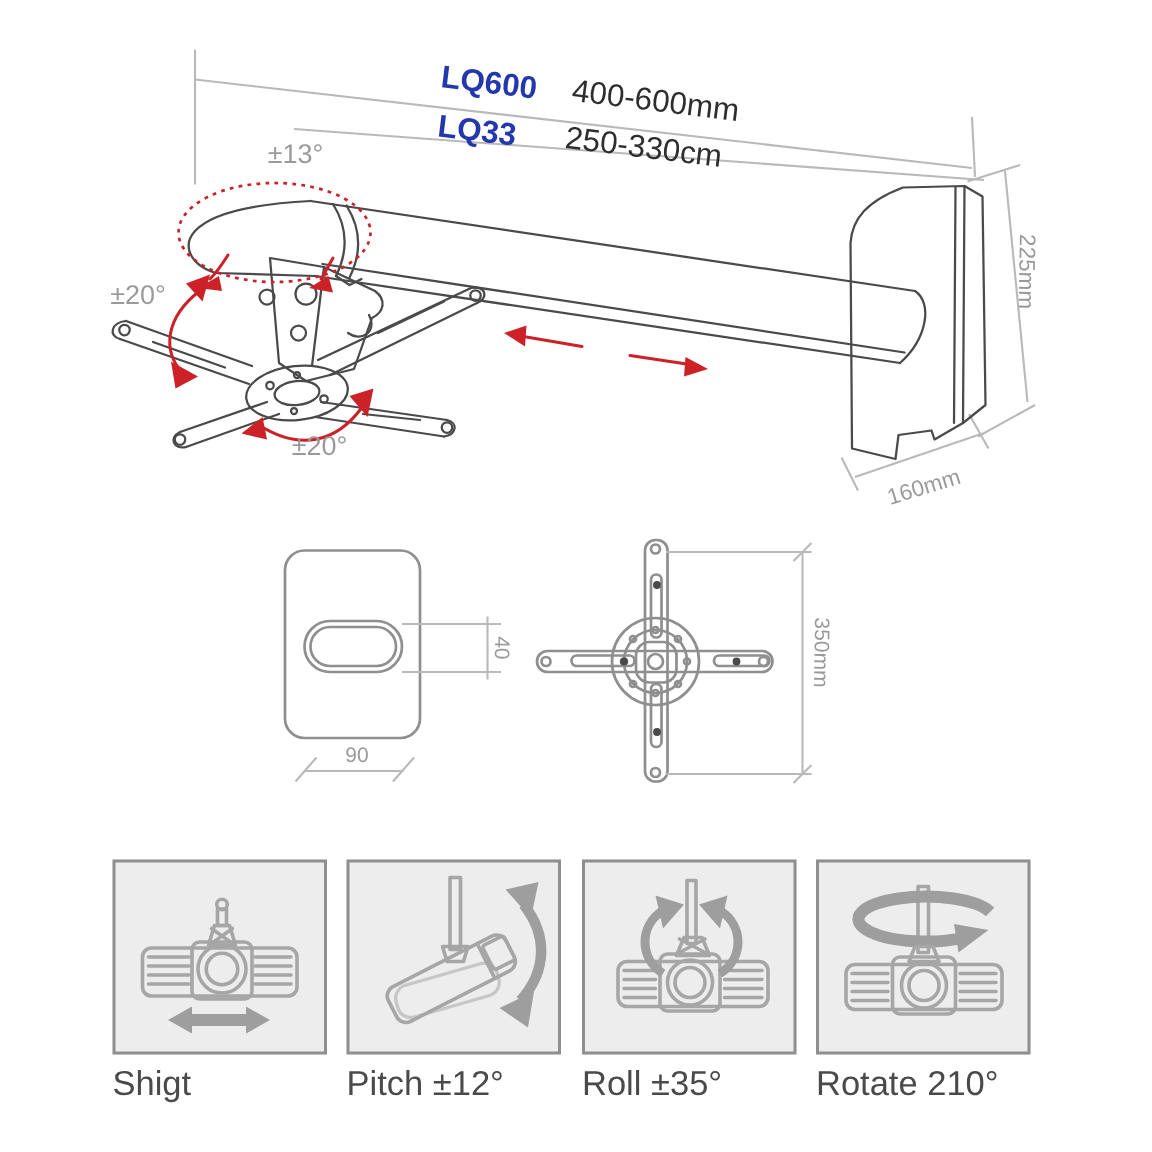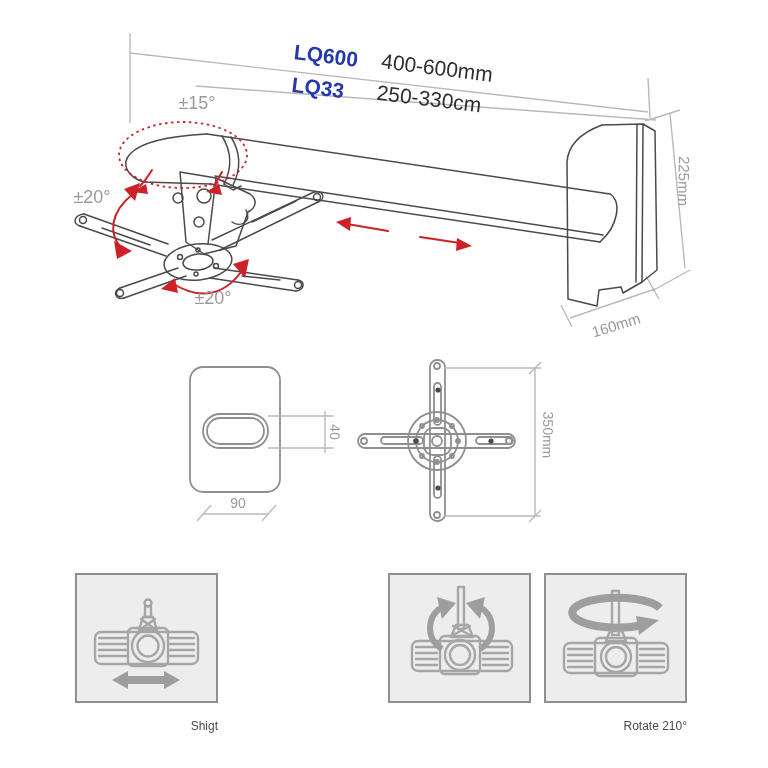--- a/index.html
+++ b/index.html
@@ -18,21 +18,21 @@
   .range{color:var(--value-text);font-size:21px;}
   .angle{color:var(--dim-text);font-size:18px;}
   .dim{color:var(--dim-text);font-size:15px;}
   .dim-sm{color:var(--dim-text);font-size:14px;}
   .rot-dim{transform:translate(-50%,-50%) rotate(7deg);}
   .rot90{transform:translate(-50%,-50%) rotate(91deg);}
   .rot160{transform:translate(-50%,-50%) rotate(-17deg);}
 
   .panel{position:absolute;top:573px;width:143px;}
   .panel-box{width:143px;height:130px;background:var(--panel-bg);border:2px solid var(--panel-border);}
-  .panel-label{margin-top:16px;text-align:right;font-size:12px;color:var(--label-text);}
+  .panel-label{margin-top:6px;text-align:left;font-size:23px;color:var(--label-text);}
 
   
   .dk{stroke:var(--line-dark);stroke-width:1.5;fill:none;stroke-linecap:round;stroke-linejoin:round;}
   .dm{stroke:var(--dim-line);stroke-width:1.4;fill:none;}
   .md{stroke:#8f8f8f;stroke-width:1.8;fill:none;}
   .rd{stroke:var(--arrow-red);stroke-width:2;fill:none;stroke-linecap:round;}
   .rf{fill:var(--arrow-red);stroke:none;}
   .df{fill:var(--line-dark);stroke:none;}
   .ic{stroke:var(--icon-gray);stroke-width:2.4;fill:none;stroke-linejoin:round;stroke-linecap:round;}
   .icf{fill:#9e9e9e;stroke:none;}
@@ -191,21 +191,21 @@
       <path class="dm" d="M529,374 L541,362"></path>
       <path class="dm" d="M529,522 L541,510"></path>
     </g>
   </svg>
 
   <span class="lbl model rot-dim" style="left:326px;top:56px">LQ600</span>
   <span class="lbl range rot-dim" style="left:437px;top:68px">400-600mm</span>
   <span class="lbl model rot-dim" style="left:318px;top:88px">LQ33</span>
   <span class="lbl range rot-dim" style="left:429px;top:99px">250-330cm</span>
 
-  <span class="lbl angle" style="left:197px;top:103px">±15°</span>
+  <span class="lbl angle" style="left:197px;top:103px">±13°</span>
   <span class="lbl angle" style="left:92px;top:197px">±20°</span>
   <span class="lbl angle" style="left:213px;top:298px">±20°</span>
 
   <span class="lbl dim rot90" style="left:684px;top:181px">225mm</span>
   <span class="lbl dim rot160" style="left:616px;top:325px">160mm</span>
 
   <span class="lbl dim-sm" style="left:238px;top:503px">90</span>
   <span class="lbl dim-sm rot90" style="left:335px;top:432px">40</span>
   <span class="lbl dim-sm rot90" style="left:548px;top:435px">350mm</span>
 
@@ -221,39 +221,60 @@
         <circle class="ic" cx="71" cy="71" r="16"></circle>
         <circle class="ic" cx="71" cy="71" r="10.5"></circle>
         <path class="ic" d="M22,63 H49 M22,69 H49 M22,75 H49 M22,81 H49"></path>
         <path class="ic" d="M93,63 H117 M93,69 H117 M93,75 H117 M93,81 H117"></path>
         <polygon class="icf" points="35,105 51,96 51,101 87,101 87,96 103,105 87,114 87,109 51,109 51,114"></polygon>
       </svg>
     </div>
     <div class="panel-label">Shigt</div>
   </div>
 
+  <div class="panel" style="left:231px">
+    <div class="panel-box">
+      <svg width="139" height="126" viewBox="0 0 139 126">
+        <rect class="ic" x="67" y="10" width="7" height="48"></rect>
+        <path class="ic" d="M62,56 L79,56 L76,66 L65,66 Z"></path>
+        <g transform="rotate(-16 66 84)">
+          <rect x="30" y="74" width="70" height="22" rx="9" fill="none" stroke="#c6c6c6" stroke-width="2.2"></rect>
+        </g>
+        <g transform="rotate(-27 71 77)">
+          <rect class="ic" x="24" y="63" width="88" height="26" rx="7"></rect>
+          <path class="ic" d="M94,63 L94,89"></path>
+          <rect class="ic" x="96" y="66" width="16" height="18" rx="2"></rect>
+        </g>
+        <path class="ica" d="M116,28 C132,48 132,72 114,92"></path>
+        <polygon class="icf" points="104,18 126,13 121,37"></polygon>
+        <polygon class="icf" points="100,97 123,86 119,110"></polygon>
+      </svg>
+    </div>
+    <div class="panel-label">Pitch ±12°</div>
+  </div>
 
   <div class="panel" style="left:388px">
     <div class="panel-box">
       <svg width="139" height="126" viewBox="0 0 139 126">
         <rect class="ic" x="68" y="12" width="6" height="42"></rect>
         <path class="ic" d="M61,62 L83,62 L78,50 L66,50 Z"></path>
         <path class="ic" d="M63,60 L80,51 M80,60 L63,51"></path>
         <rect class="ic" x="22" y="66" width="100" height="30" rx="6"></rect>
         <rect class="ic" x="50" y="61" width="40" height="38" rx="5"></rect>
         <circle class="ic" cx="70" cy="80" r="15"></circle>
         <circle class="ic" cx="70" cy="80" r="10"></circle>
         <path class="ic" d="M26,72 H47 M26,78 H47 M26,84 H47 M26,90 H47"></path>
         <path class="ic" d="M93,72 H118 M93,78 H118 M93,84 H118 M93,90 H118"></path>
         <path d="M52,74 C36,64 36,42 52,32" fill="none" stroke="#9e9e9e" stroke-width="6"></path>
         <polygon class="icf" points="47,22 66,28 52,44"></polygon>
         <path d="M90,74 C106,64 106,42 90,32" fill="none" stroke="#9e9e9e" stroke-width="6"></path>
         <polygon class="icf" points="95,22 76,28 90,44"></polygon>
       </svg>
     </div>
+    <div class="panel-label">Roll ±35°</div>
   </div>
 
   <div class="panel" style="left:544px">
     <div class="panel-box">
       <svg width="139" height="126" viewBox="0 0 139 126">
         <rect class="ic" x="66" y="16" width="7" height="44"></rect>
         <path d="M114,33 A45,15 0 1 0 97,50" fill="none" stroke="#9e9e9e" stroke-width="8"></path>
         <polygon class="icf" points="90,41 113,45 93,60"></polygon>
         <path class="ic" d="M60,66 L80,66 L76,56 L64,56 Z"></path>
         <rect class="ic" x="18" y="68" width="104" height="30" rx="6"></rect>

